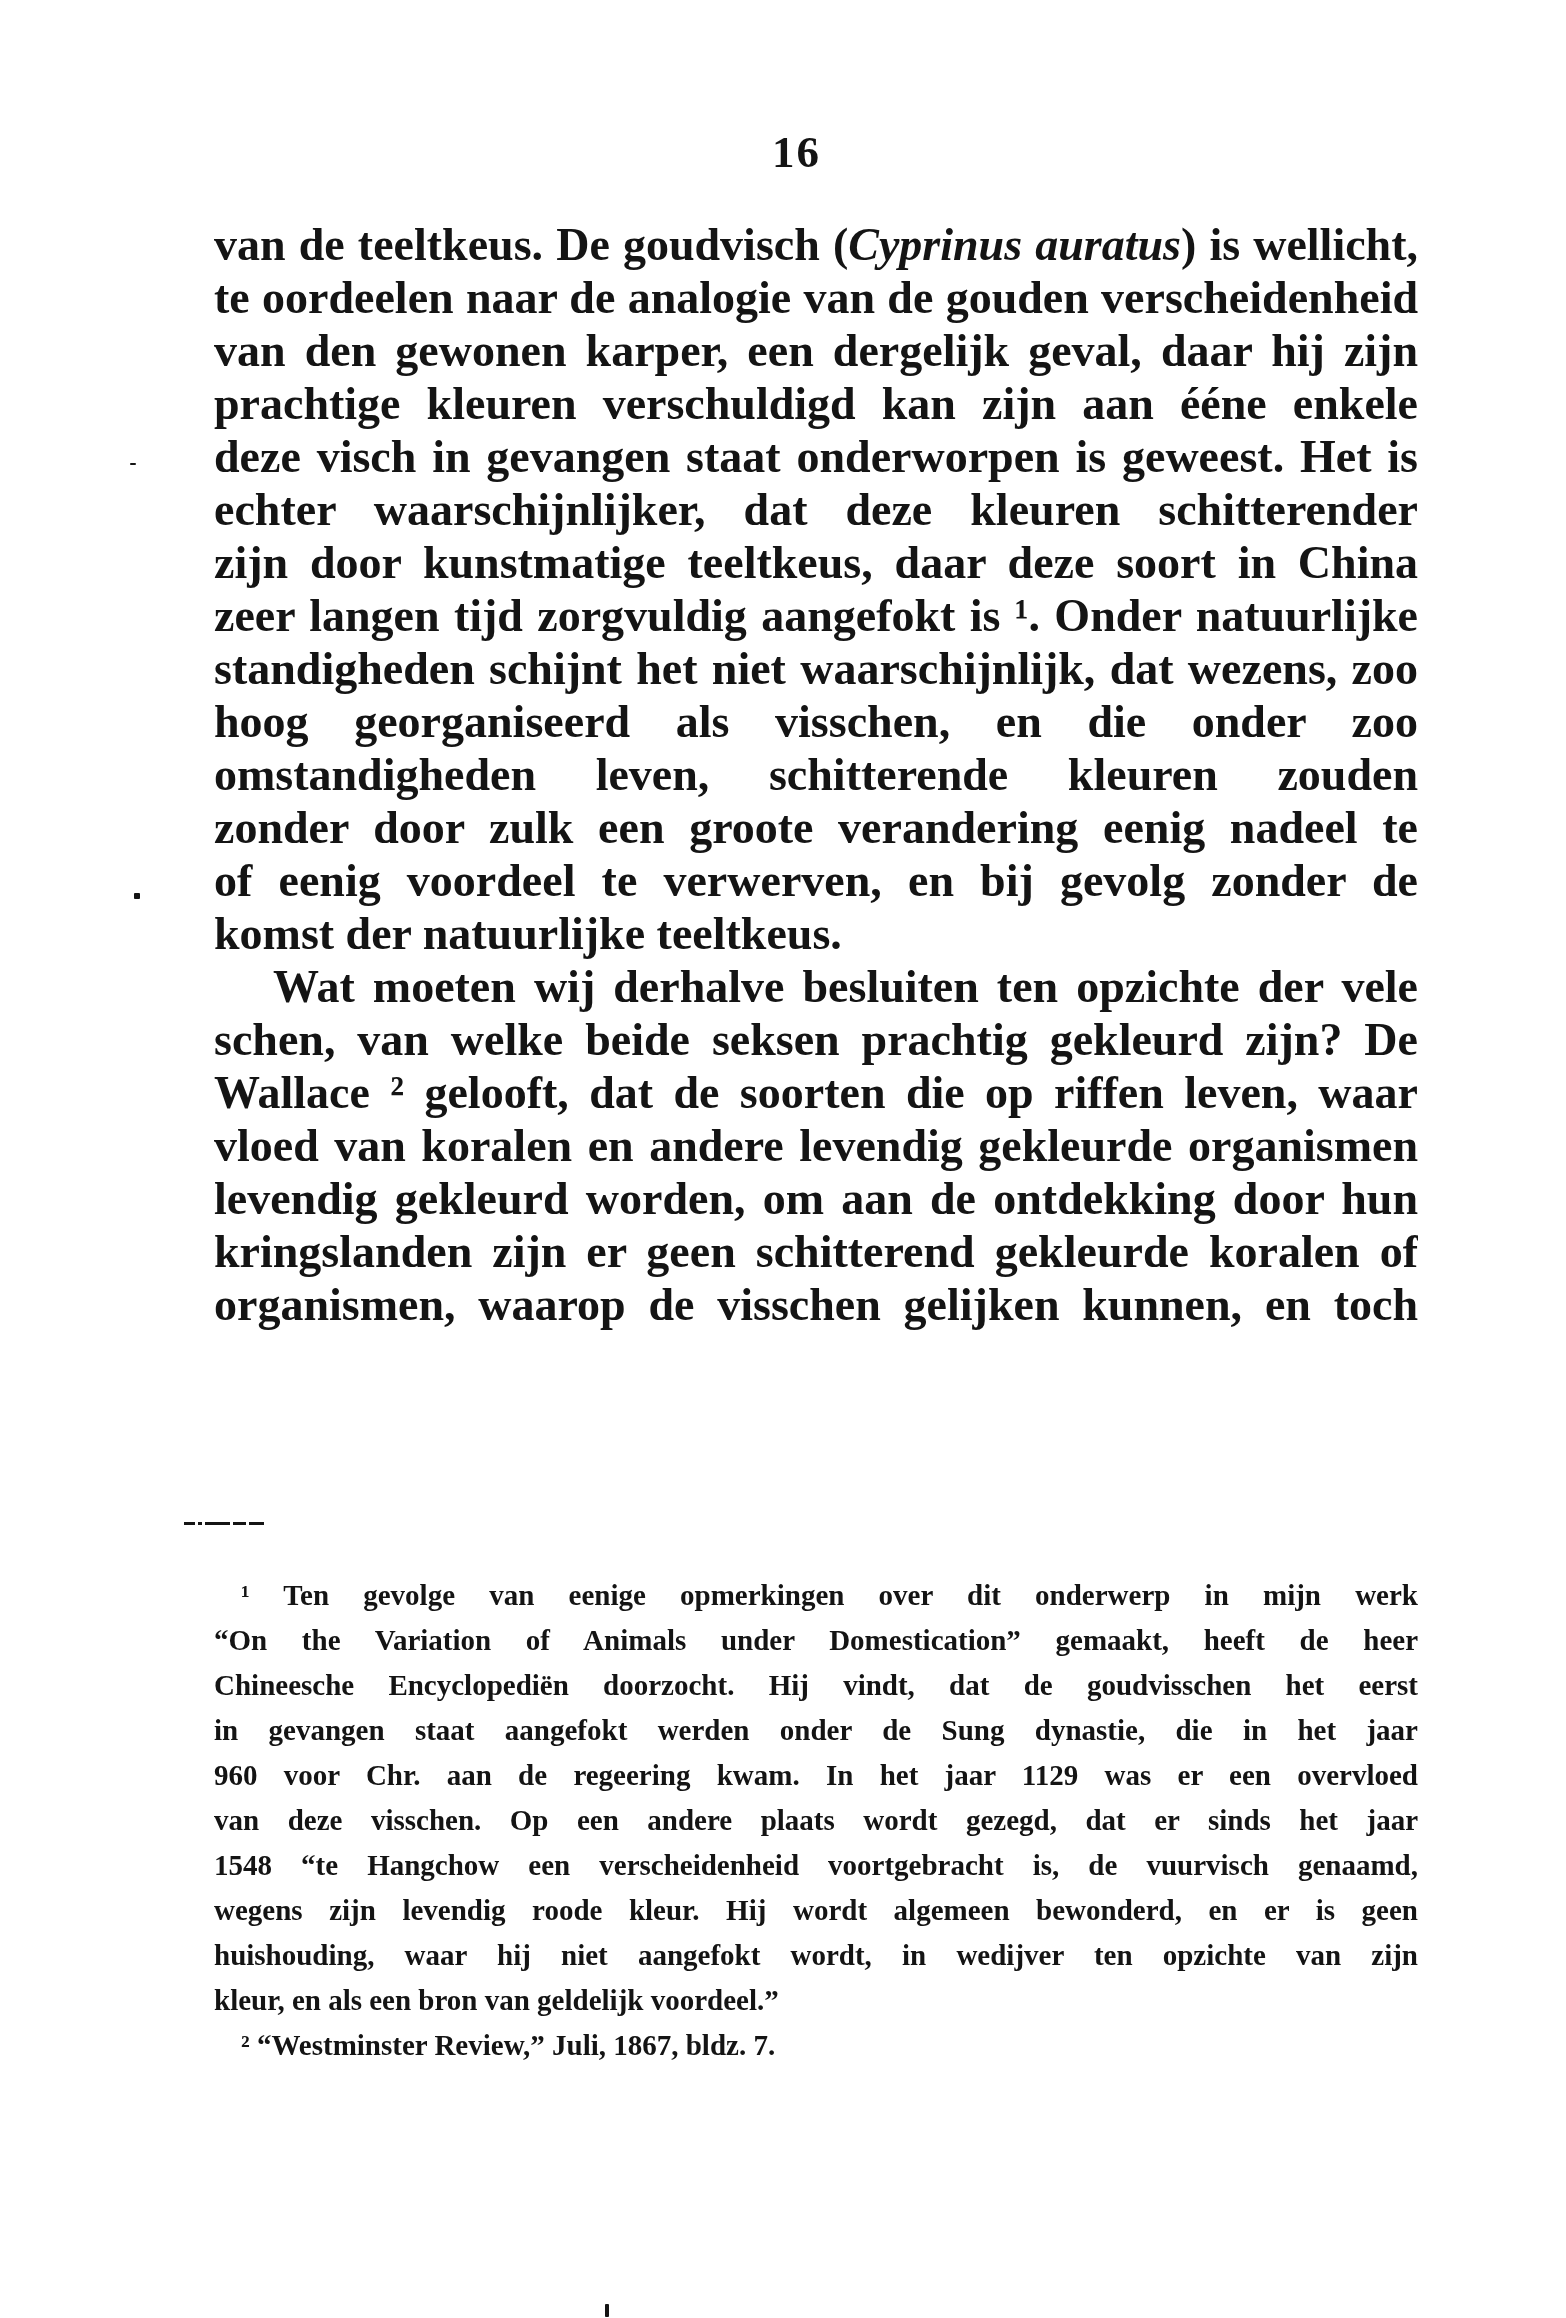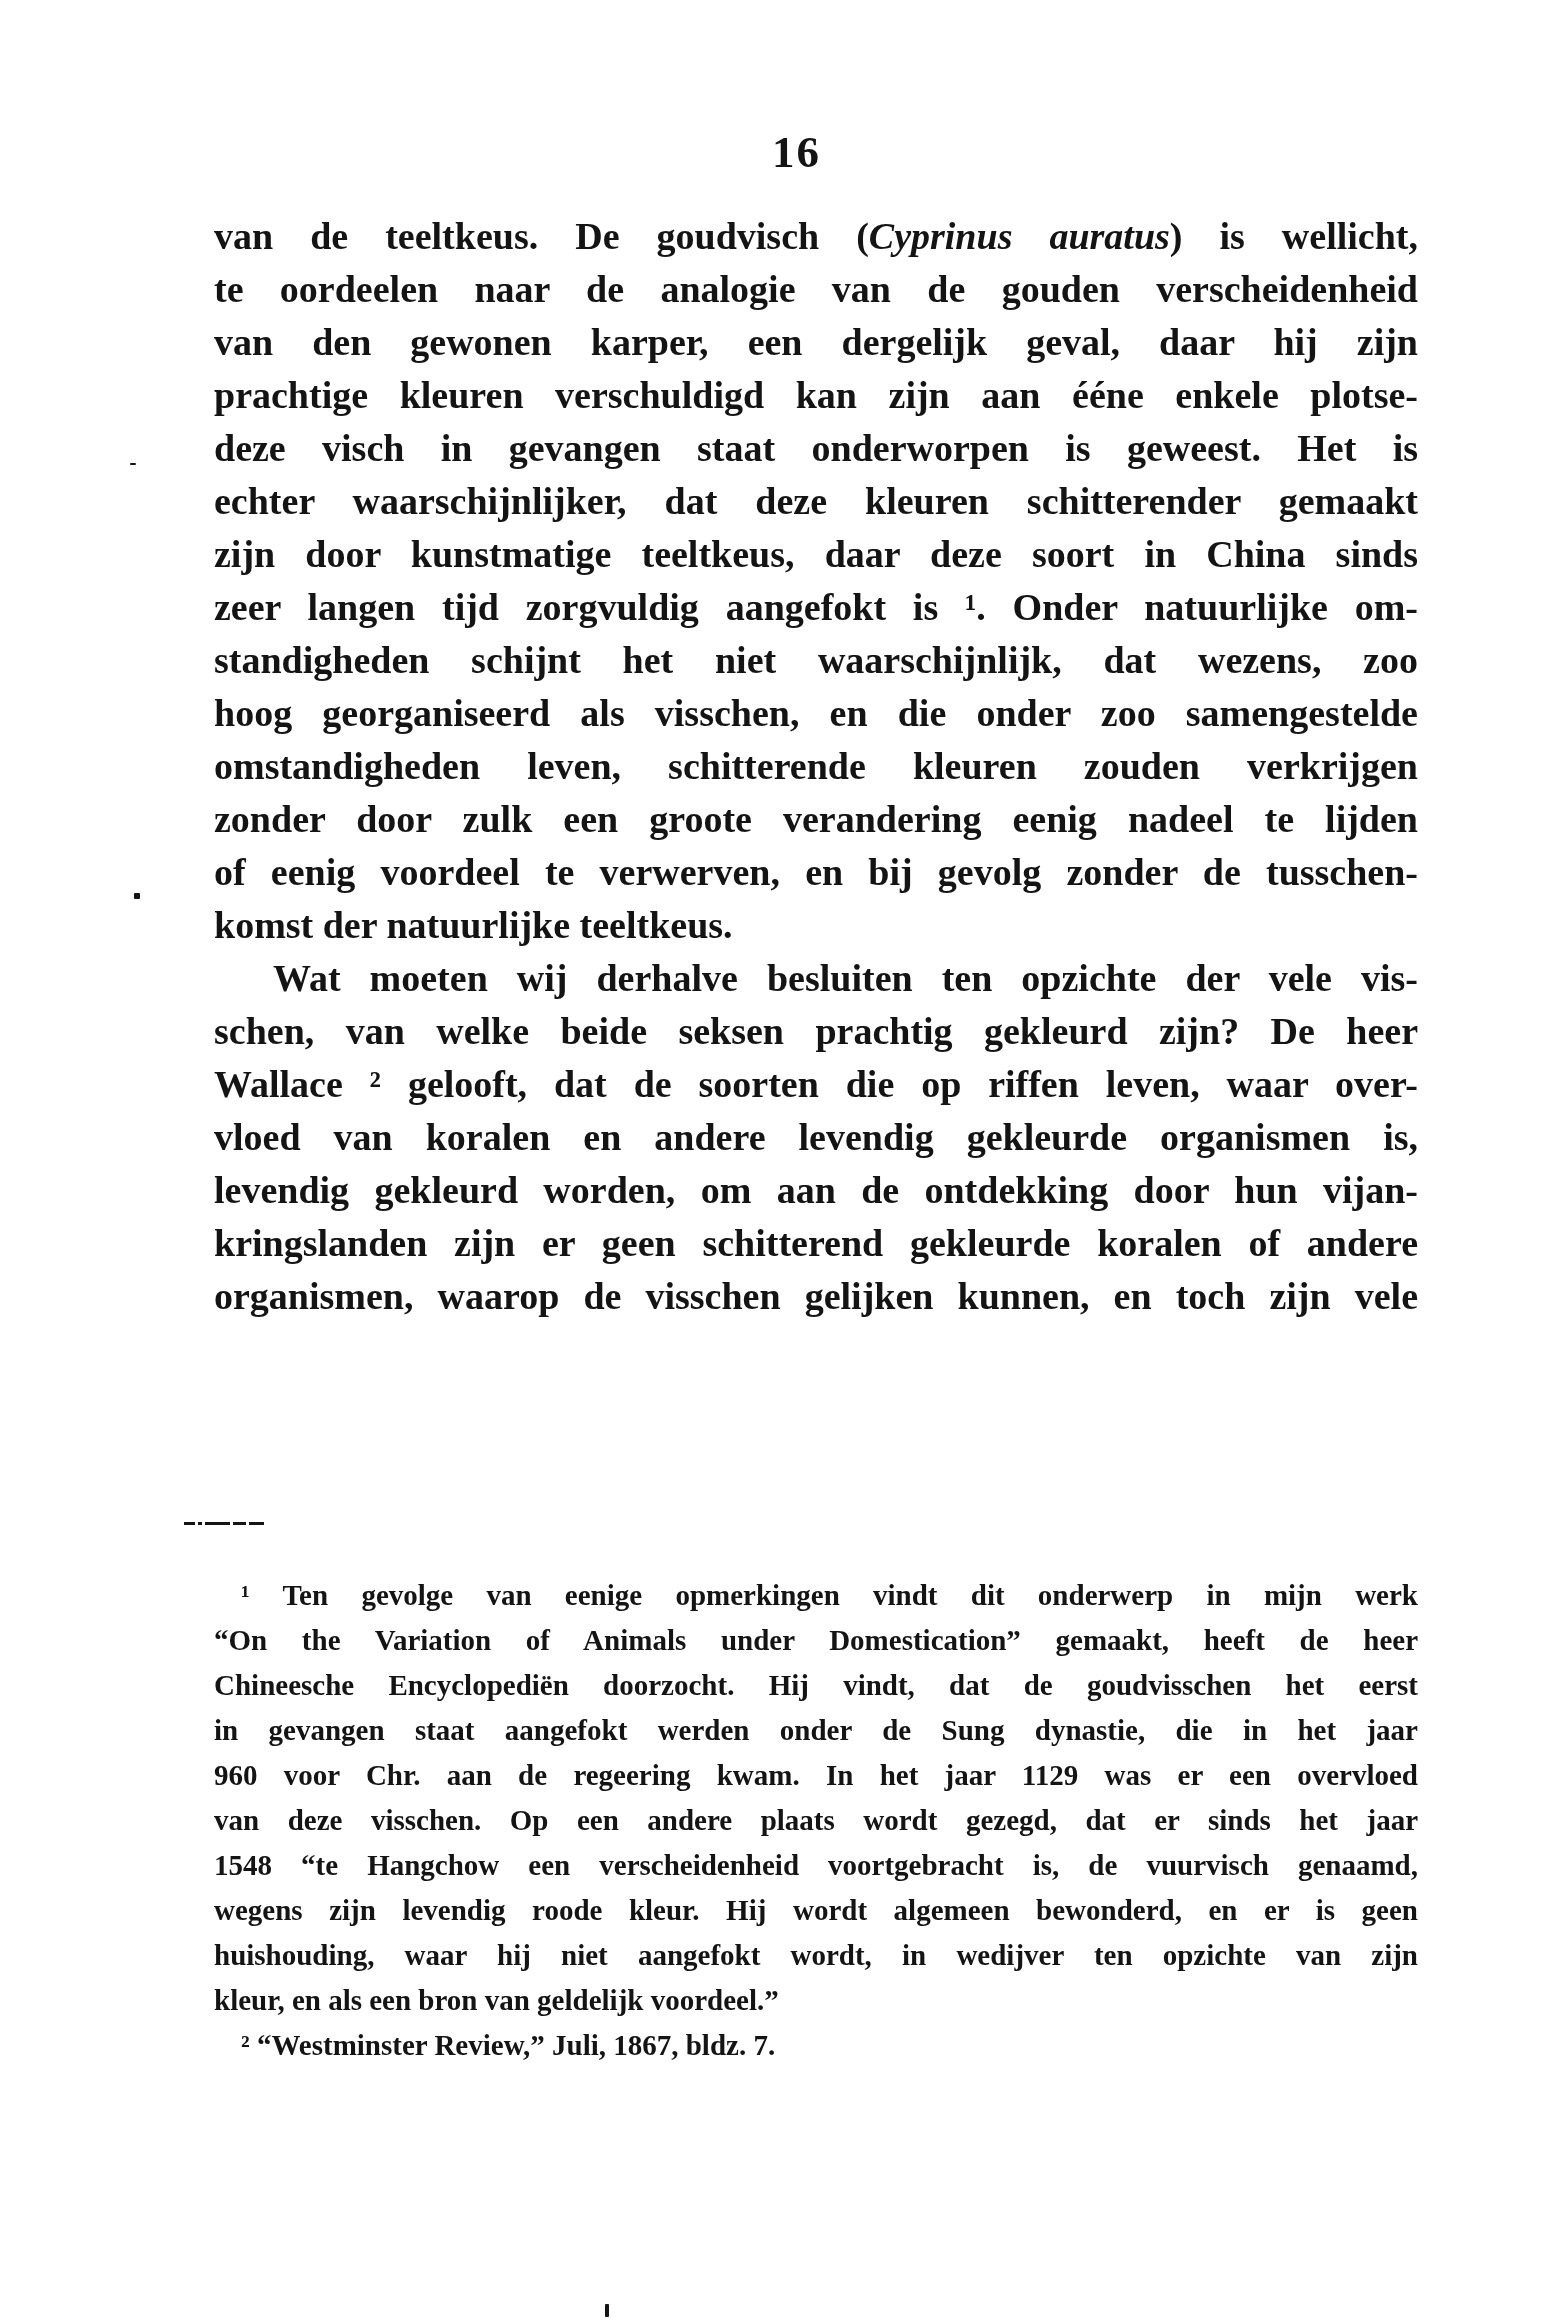--- a/index.html
+++ b/index.html
@@ -27,24 +27,24 @@
     top:129px;
     left:217px;
     width:1159px;
     text-align:center;
     font-size:45px;
     line-height:46px;
     letter-spacing:1.9px;
   }
   .main-text{
     position:absolute;
-    top:210px;
+    top:218px;
     left:214px;
     width:1204px;
-    font-size:38px;
+    font-size:46px;
     line-height:53px;
   }
   .main-text .text-line{
     height:53px;
   }
   .main-text .indent{
     text-indent:59px;
   }
   .text-line{
     text-align:justify;
@@ -118,21 +118,21 @@
       <div class="text-line">Wallace ² gelooft, dat de soorten die op riffen leven, waar over-</div>
       <div class="text-line">vloed van koralen en andere levendig gekleurde organismen is,</div>
       <div class="text-line">levendig gekleurd worden, om aan de ontdekking door hun vijan-</div>
       <div class="text-line">kringslanden zijn er geen schitterend gekleurde koralen of andere</div>
       <div class="text-line">organismen, waarop de visschen gelijken kunnen, en toch zijn vele</div>
     </div>
 
   <div class="rule"></div>
 
   <div class="footnotes">
-      <div class="text-line indent">¹ Ten gevolge van eenige opmerkingen vindt dit onderwerp in mijn werk</div>
+      <div class="text-line indent">¹ Ten gevolge van eenige opmerkingen over dit onderwerp in mijn werk</div>
       <div class="text-line">“On the Variation of Animals under Domestication” gemaakt, heeft de heer</div>
       <div class="text-line">Chineesche Encyclopediën doorzocht. Hij vindt, dat de goudvisschen het eerst</div>
       <div class="text-line">in gevangen staat aangefokt werden onder de Sung dynastie, die in het jaar</div>
       <div class="text-line">960 voor Chr. aan de regeering kwam. In het jaar 1129 was er een overvloed</div>
       <div class="text-line">van deze visschen. Op een andere plaats wordt gezegd, dat er sinds het jaar</div>
       <div class="text-line">1548 “te Hangchow een verscheidenheid voortgebracht is, de vuurvisch genaamd,</div>
       <div class="text-line">wegens zijn levendig roode kleur. Hij wordt algemeen bewonderd, en er is geen</div>
       <div class="text-line">huishouding, waar hij niet aangefokt wordt, in wedijver ten opzichte van zijn</div>
       <div class="text-line last">kleur, en als een bron van geldelijk voordeel.”</div>
       <div class="text-line indent last">² “Westminster Review,” Juli, 1867, bldz. 7.</div>

